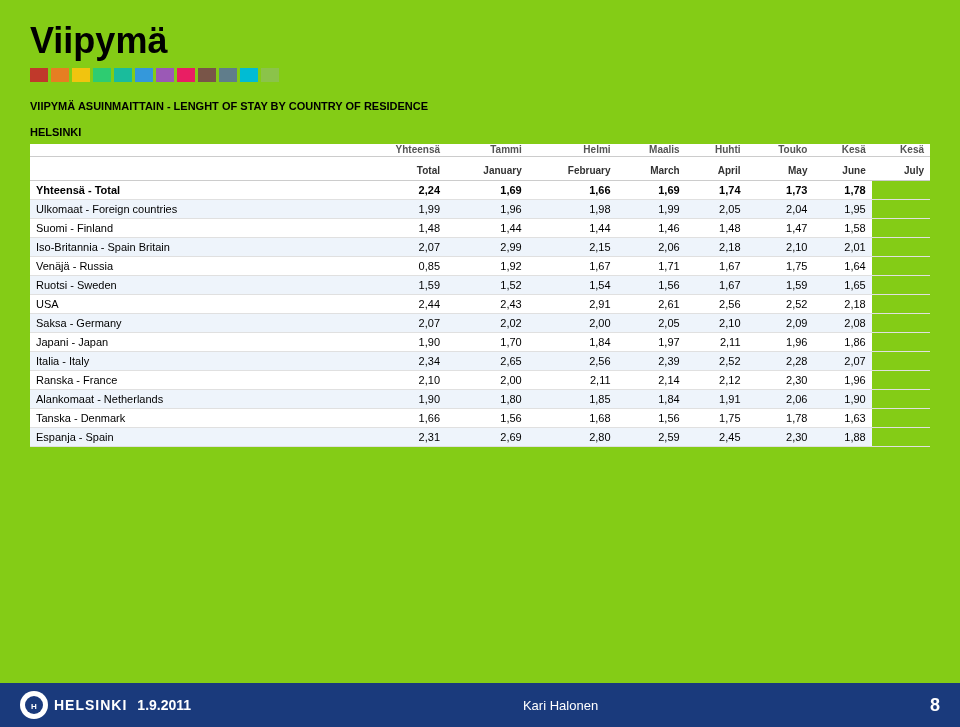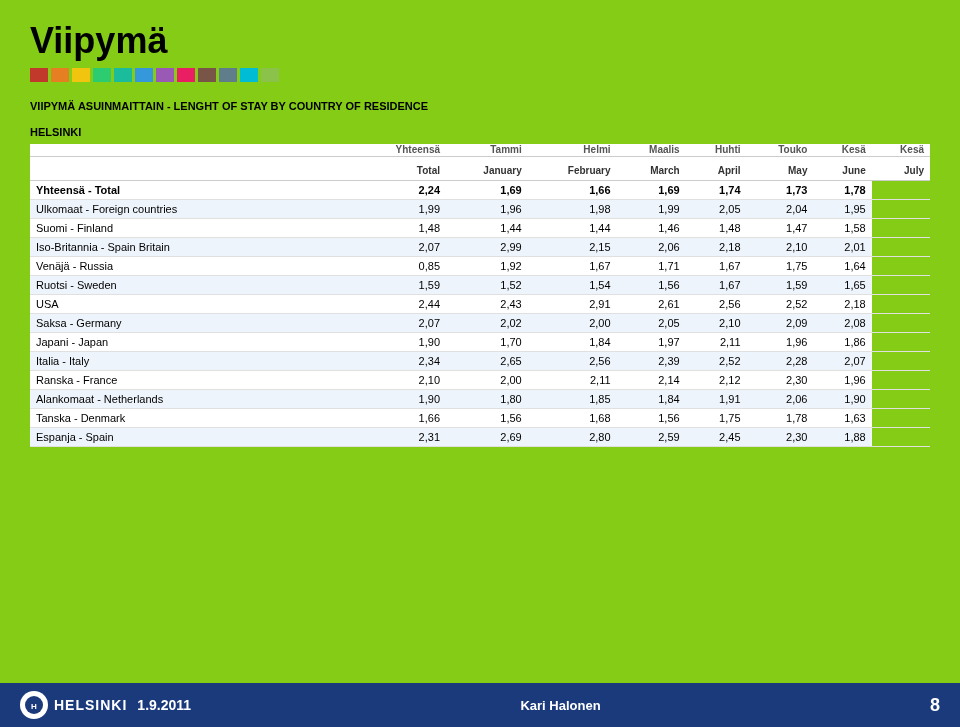--- a/index.html
+++ b/index.html
@@ -168,21 +168,21 @@
       letter-spacing: 1px;
     }
     .footer-date {
       color: #fff;
       font-size: 14px;
       font-weight: bold;
     }
     .footer-name {
       color: #fff;
       font-size: 13px;
-      font-weight: bold;
+      font-weight: normal;
     }
     .footer-page {
       color: #fff;
       font-size: 18px;
       font-weight: bold;
     }
 
     .header-name-col {
       min-width: 200px;
     }

